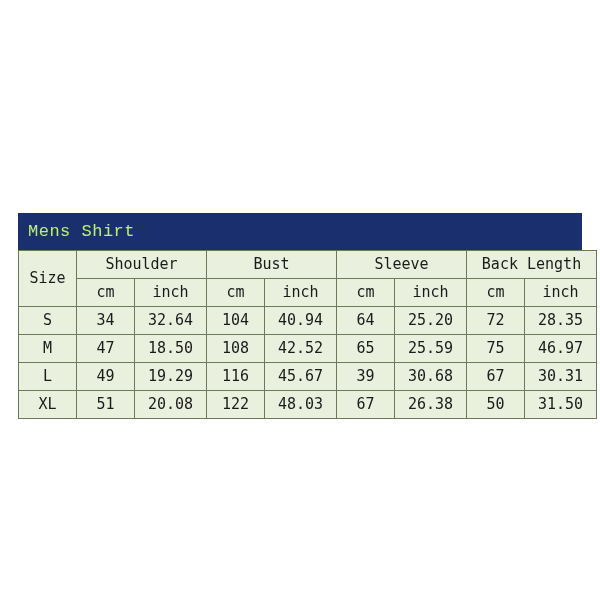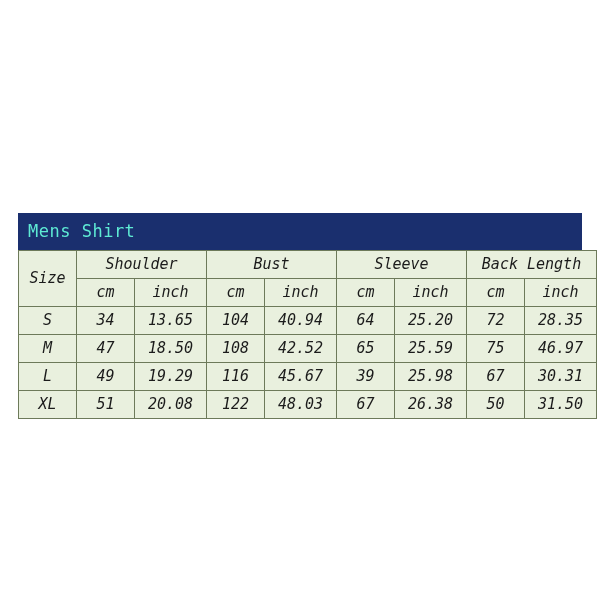--- a/index.html
+++ b/index.html
@@ -20,34 +20,34 @@
     background: #ffffff;
   }
   .chart-wrap {
     position: absolute;
     left: 18px;
     top: 213px;
     width: 564px;
   }
   .title-bar {
     background: #1a2f6e;
-    color: #5eead4;
+    color: #bef264;
     font-size: 17px;
     letter-spacing: 0.5px;
     padding: 6px 0 6px 10px;
     height: 25px;
     line-height: 25px;
     box-sizing: content-box;
+    font-family: Liberation Mono, monospace;
   }
   table.size-table {
     border-collapse: collapse;
     width: 100%;
     background: #0c4a6e;
     table-layout: fixed;
-    font-style: italic;
   }
   table.size-table td,
   table.size-table th {
     border: 1px solid #6d7a5a;
     font-weight: normal;
     font-size: 15px;
     color: #1b1b1b;
     text-align: center;
     padding: 2px 0 3px 0;
     height: 22px;
@@ -98,21 +98,21 @@
           <td>inch</td>
           <td>cm</td>
           <td>inch</td>
           <td>cm</td>
           <td>inch</td>
         </tr>
 
         <tr>
           <td class="size-label">S</td>
           <td>34</td>
-          <td>13.65</td>
+          <td>32.64</td>
           <td>104</td>
           <td>40.94</td>
           <td>64</td>
           <td>25.20</td>
           <td>72</td>
           <td>28.35</td>
         </tr>
 
         <tr>
           <td class="size-label">M</td>
@@ -126,21 +126,21 @@
           <td>46.97</td>
         </tr>
 
         <tr>
           <td class="size-label">L</td>
           <td>49</td>
           <td>19.29</td>
           <td>116</td>
           <td>45.67</td>
           <td>39</td>
-          <td>25.98</td>
+          <td>30.68</td>
           <td>67</td>
           <td>30.31</td>
         </tr>
 
         <tr>
           <td class="size-label">XL</td>
           <td>51</td>
           <td>20.08</td>
           <td>122</td>
           <td>48.03</td>

